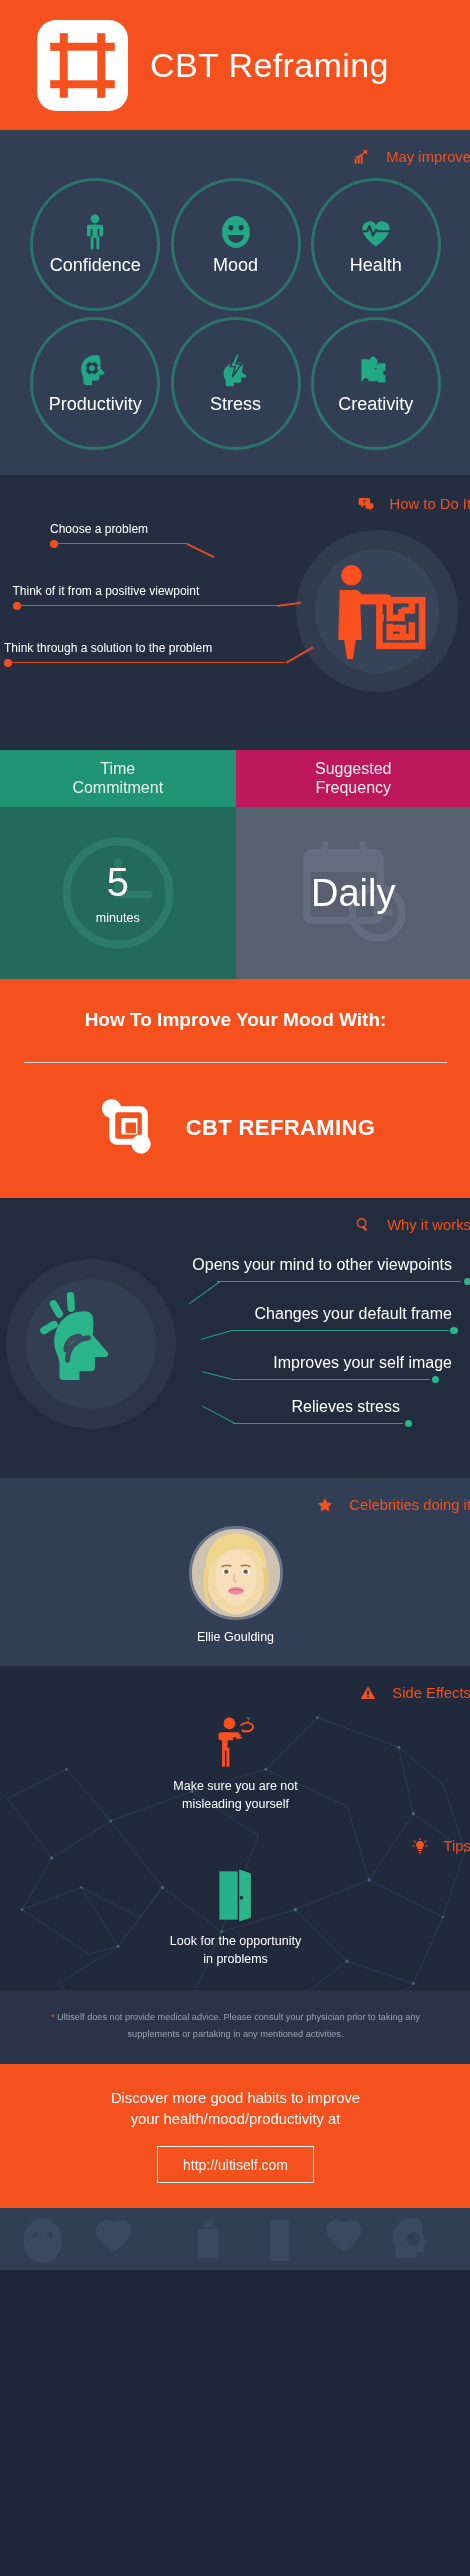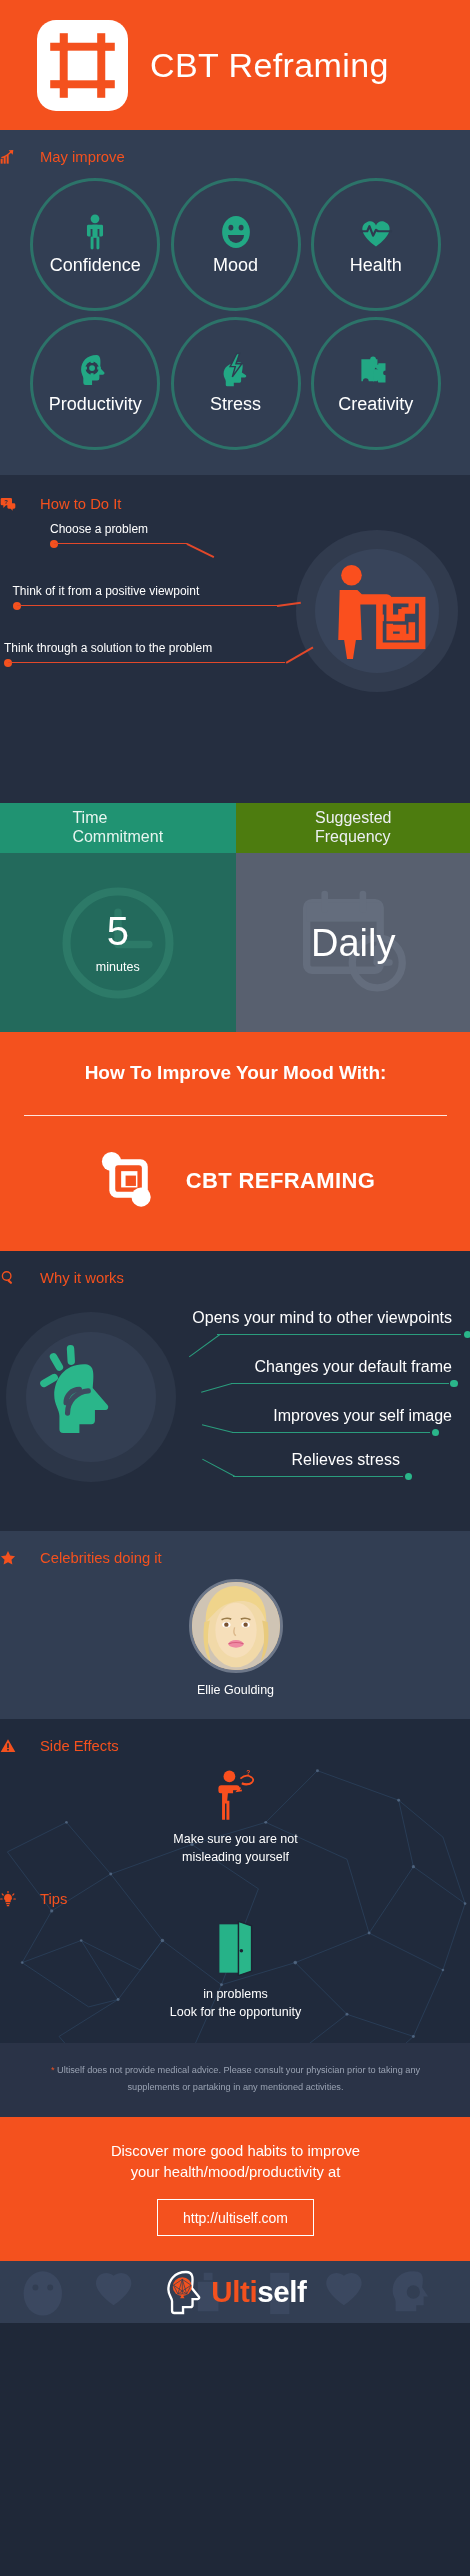--- a/index.html
+++ b/index.html
@@ -15,34 +15,34 @@
   .header {
     height:130px; background:#f4511e;
     display:flex; align-items:center; padding-left:37px; gap:22px;
   }
   .header-logo { width:91px; height:91px; flex:0 0 auto; }
   .header-title { font-size:34px; font-weight:400; letter-spacing:0.4px; color:#fff; }
 
   
   .may-improve { background:#323e53; padding:19px 0 25px; }
   .sec-head {
-    display:flex; align-items:center; justify-content:flex-start; gap:24px;
+    display:flex; align-items:center; justify-content:flex-end; gap:16px;
     color:#f4511e; font-size:14.8px; margin-bottom:13.3px;
   }
   .sec-head .ico { width:16px; height:16px; display:block; }
   .circle-grid { display:flex; flex-wrap:wrap; justify-content:center; gap:5.9px 10.3px; padding:0 19px; }
   .circle-cell {
     width:130px; height:133px; border:3.7px solid #2c7369; border-radius:50%;
     display:flex; flex-direction:column; align-items:center; justify-content:center; gap:4.4px;
   }
   .circle-cell .ico { width:38px; height:38px; display:block; }
   .circle-cell .lbl { font-size:18px; color:#ffffff; }
 
   
-  .howto { background:#252e40; padding:20.7px 0 25px; position:relative; height:328px; }
+  .howto { background:#252e40; padding:20.7px 0 25px; position:relative; height:275px; }
   .howto .sec-head { margin-bottom:4.4px; }
   .howto-body { position:relative; height:192px; }
   .howto-illus {
     position:absolute; right:13.3px; top:13.3px; width:162px; height:162px;
     border-radius:50%; background:#313b4e;
     display:flex; align-items:center; justify-content:center;
   }
   .howto-illus .inner { width:124px; height:124px; border-radius:50%; background:#38445a;
      display:flex; align-items:center; justify-content:center;}
   .howto-illus svg { width:103px; height:103px; }
@@ -52,24 +52,24 @@
   .step .line .bar { position:absolute; left:4.4px; top:3px; height:1.5px; background:#e2482a; }
   .step .line .dot { position:absolute; left:0; top:0; width:8px; height:8px; border-radius:50%; background:#f4511e; }
   .step .line .kink { position:absolute; top:3px; height:1.5px; background:#e2482a; transform-origin:left center; }
   .step1 { left:50px; top:6px; }
   .step2 { left:12.5px; top:68px; }
   .step3 { left:4px; top:125px; }
 
   
   .tf { display:flex; height:229px; }
   .tf-col { width:50%; display:flex; flex-direction:column; }
-  .tf-head { height:50px; display:flex; align-items:center; justify-content:center;
-     font-size:16px; line-height:1.18; }
+  .tf-head { height:57px; display:flex; align-items:center; justify-content:center;
+     text-align:center; font-size:16px; line-height:1.18; }
   .tf-head.green { background:#209372; color:#e7f5ef; }
-  .tf-head.gray  { background:#4d7c0f; color:#edeff3; }
+  .tf-head.gray  { background:#be185d; color:#edeff3; }
   .tf-body { flex:1; position:relative; display:flex; align-items:center; justify-content:center; }
   .tf-body.green { background:#236a5c; }
   .tf-body.gray  { background:#58606f; }
   .tf-watermark { position:absolute; left:50%; top:50%; transform:translate(-50%,-50%); opacity:1; }
   .tf-value { position:relative; z-index:2; text-align:center; }
   .tf-value .big { font-size:40px; line-height:1; font-weight:400; }
   .tf-value .sub { font-size:12.5px; margin-top:8.9px; }
   .tf-value .big.daily { font-size:38px; }
 
   
@@ -540,22 +540,22 @@
         </div>
         <div class="tips-icon">
           <svg viewBox="0 0 56 74">
             <rect x="6" y="4" width="26" height="66" fill="#26b288"></rect>
             <path d="M32 0 L50 6 v62 l-18 6 z" fill="#2ab68a"></path>
             <path d="M32 0 L50 6 v62 l-18 6 z" fill="none" stroke="#1c2433" stroke-width="2"></path>
             <circle cx="36" cy="40" r="2.4" fill="#1c2433"></circle>
           </svg>
         </div>
         <div class="tips-text">
+          <div>Look for the opportunity</div>
           <div>in problems</div>
-          <div>Look for the opportunity</div>
         </div>
       </div>
     </div>
   </div>
 
   <div class="disclaimer">
     <span class="star">*</span><span> Ultiself does not provide medical advice. Please consult your physician prior to taking any supplements or partaking in any mentioned activities.</span>
   </div>
 
   <div class="cta">
@@ -575,28 +575,16 @@
         <path d="M366 16 h26 v56 h-26 z"></path>
         <path d="M466 20 c-10 -8 -24 -2 -24 10 c0 14 24 30 24 30 s24 -16 24 -30 c0 -12 -14 -18 -24 -10 z"></path>
         <path d="M560 14 c-18 0 -28 12 -28 26 c0 8 4 10 4 16 v12 h28 v-8 h10 v-12 h6 l-8 -12 c2 -14 2 -22 -12 -22 z"></path>
       </g>
       <g fill="#323e53">
         <circle cx="48" cy="36" r="4"></circle>
           <circle cx="68" cy="36" r="4"></circle>
         <circle cx="560" cy="42" r="9"></circle>
       </g>
     </svg>
-    <div class="logo-wrap">
-      <svg class="headlogo" viewBox="0 0 56 64">
-        <path d="M30 4 C14 4 6 16 6 28 C6 36 11 39 11 44 v13 a3 3 0 0 0 3 3 h12 v-8 h10 a3 3 0 0 0 3 -3 v-8 h7 a2 2 0 0 0 1.6 -3.2 L38 26 C40 12 40 4 30 4 Z" fill="none" stroke="#fff" stroke-width="3.2"></path>
-        <circle cx="25" cy="24" r="13" fill="#f4511e"></circle>
-        <g stroke="#323e53" stroke-width="1" fill="none">
-          <path d="M13 22 L25 14 L37 22 L31 34 L19 34 Z"></path>
-          <path d="M25 14 L25 34 M13 22 L31 34 M37 22 L19 34 M25 14 L19 34 M25 14 L31 34"></path>
-        </g>
-        <path d="M25 34 l-3 6 h6 z" fill="#f4511e"></path>
-      </svg>
-      <div class="word"><span class="a">Ulti</span><span class="b">self</span></div>
-    </div>
   </div>
 
 </div>
 
 
 </body></html>

